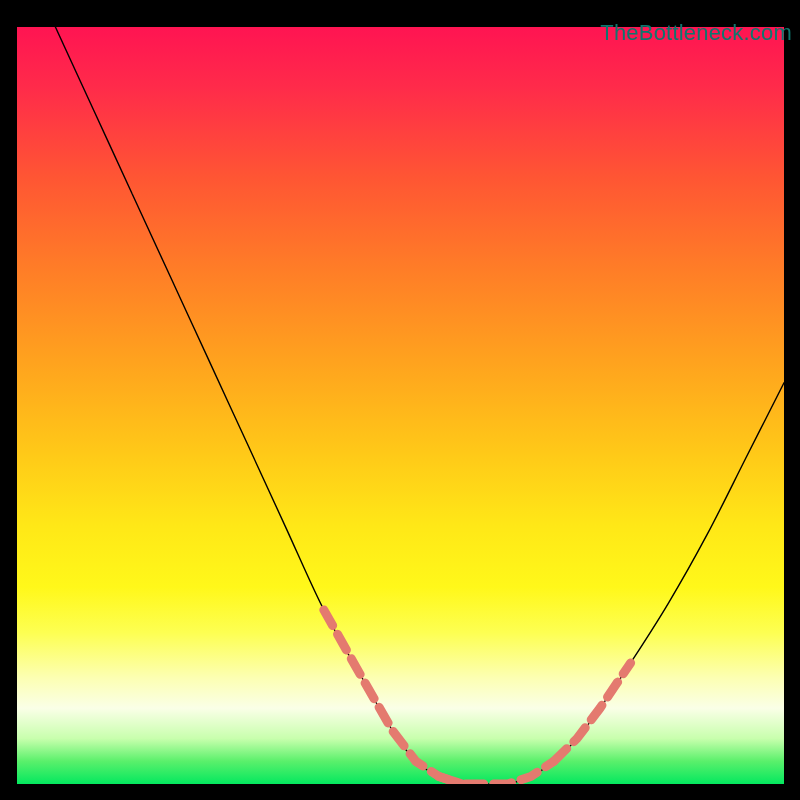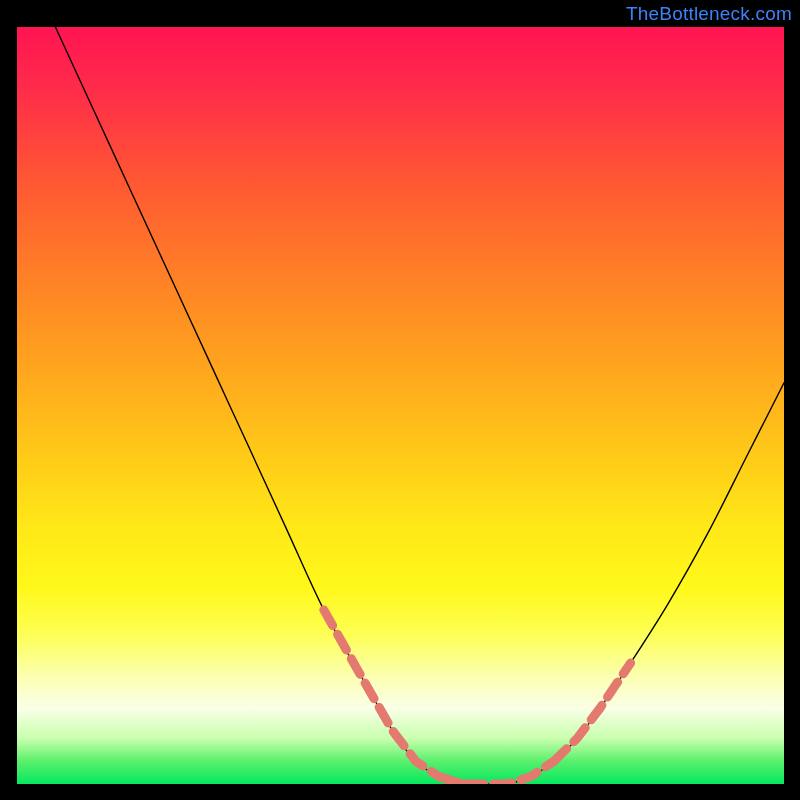--- a/index.html
+++ b/index.html
@@ -12,24 +12,24 @@
     font-family: Arial, Helvetica, sans-serif;
   }
   .frame {
     position: relative;
     width: 800px;
     height: 800px;
     background: #000;
   }
   .watermark {
     position: absolute;
-    top: 3px;
+    top: 20px;
     right: 8px;
-    color: #3b82f6;
-    font-size: 19px;
+    color: #0f766e;
+    font-size: 22px;
     font-weight: 400;
     letter-spacing: 0.2px;
     z-index: 30;
   }
   .plot-area {
     position: absolute;
     left: 17px;
     top: 27px;
     width: 767px;
     height: 757px;

